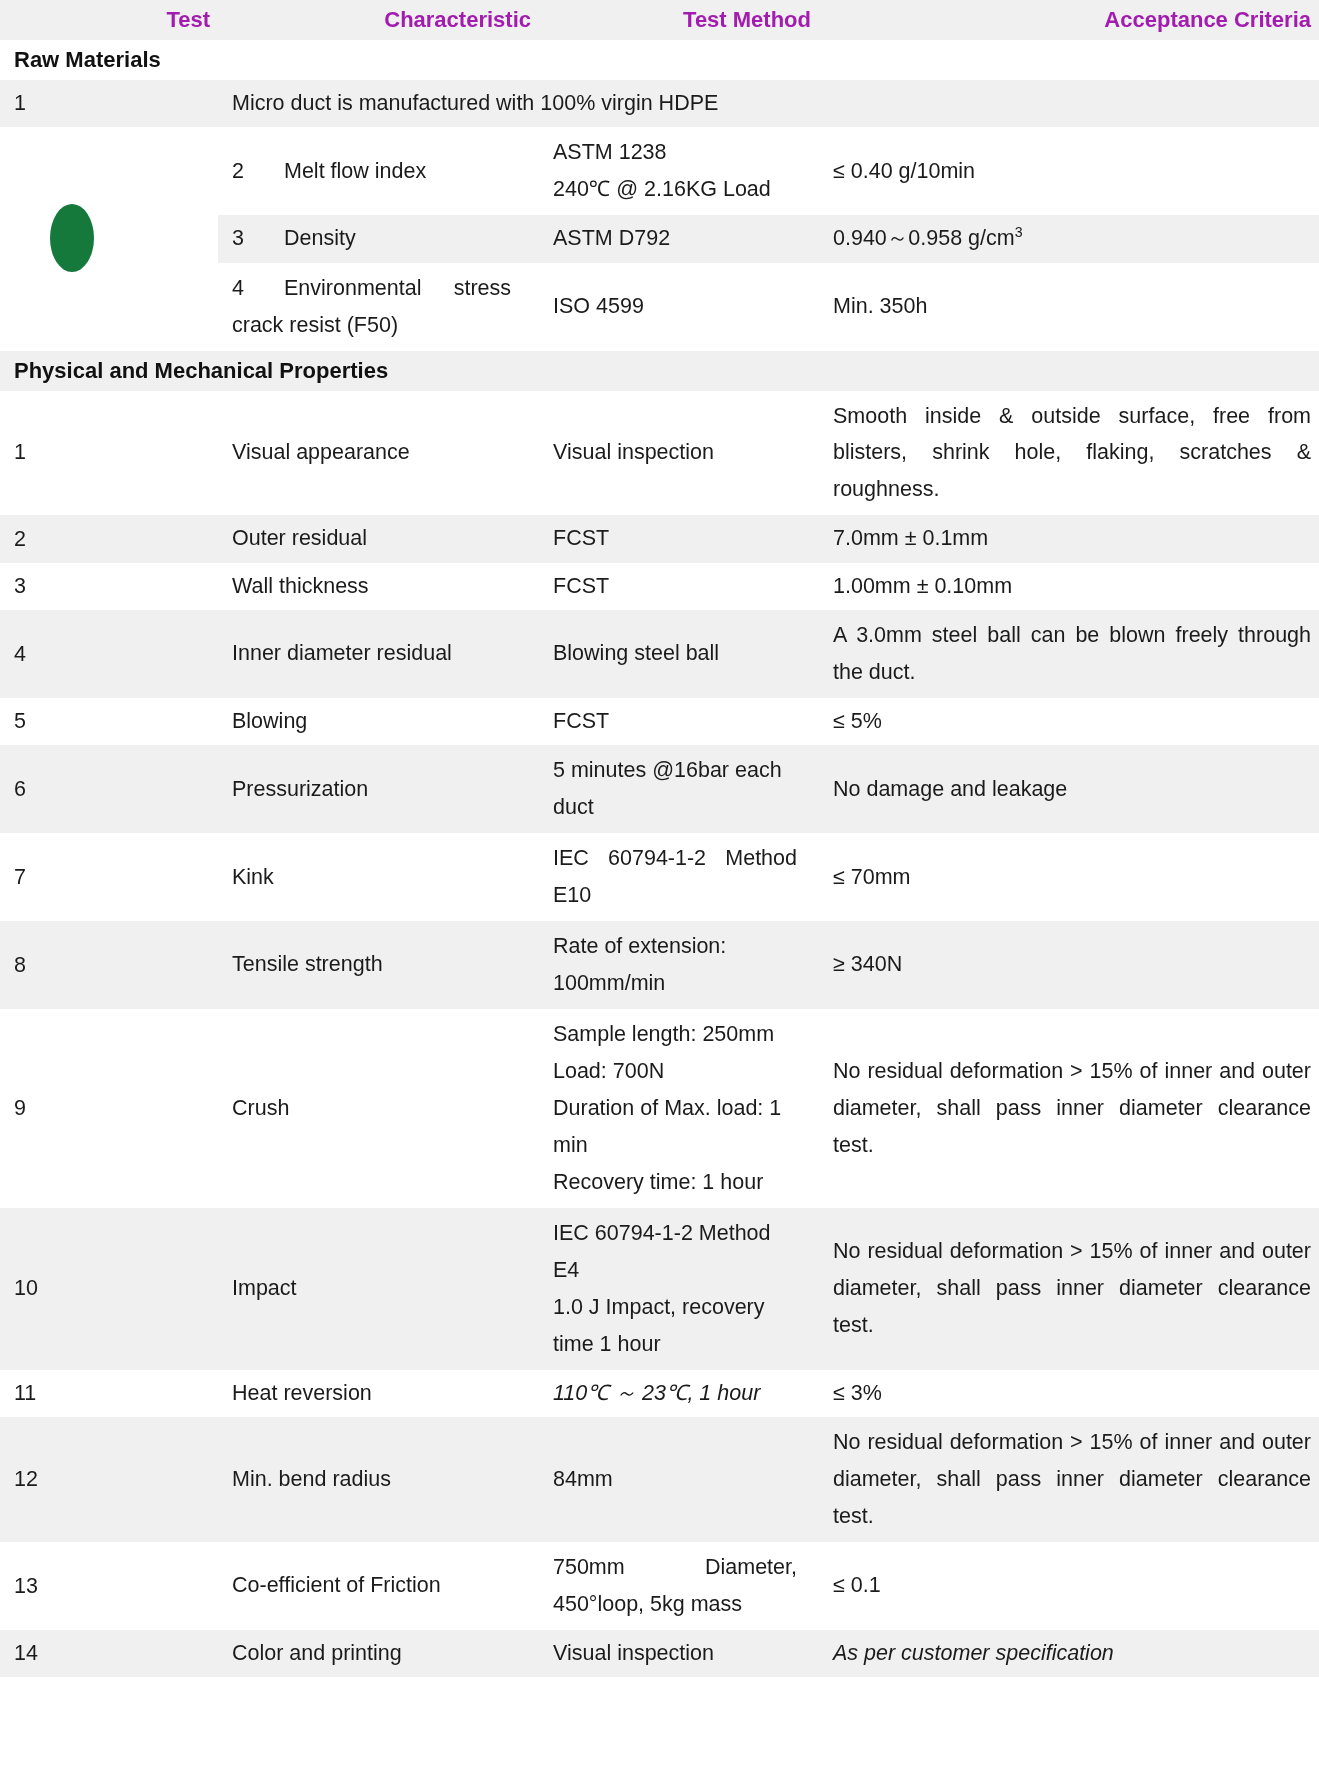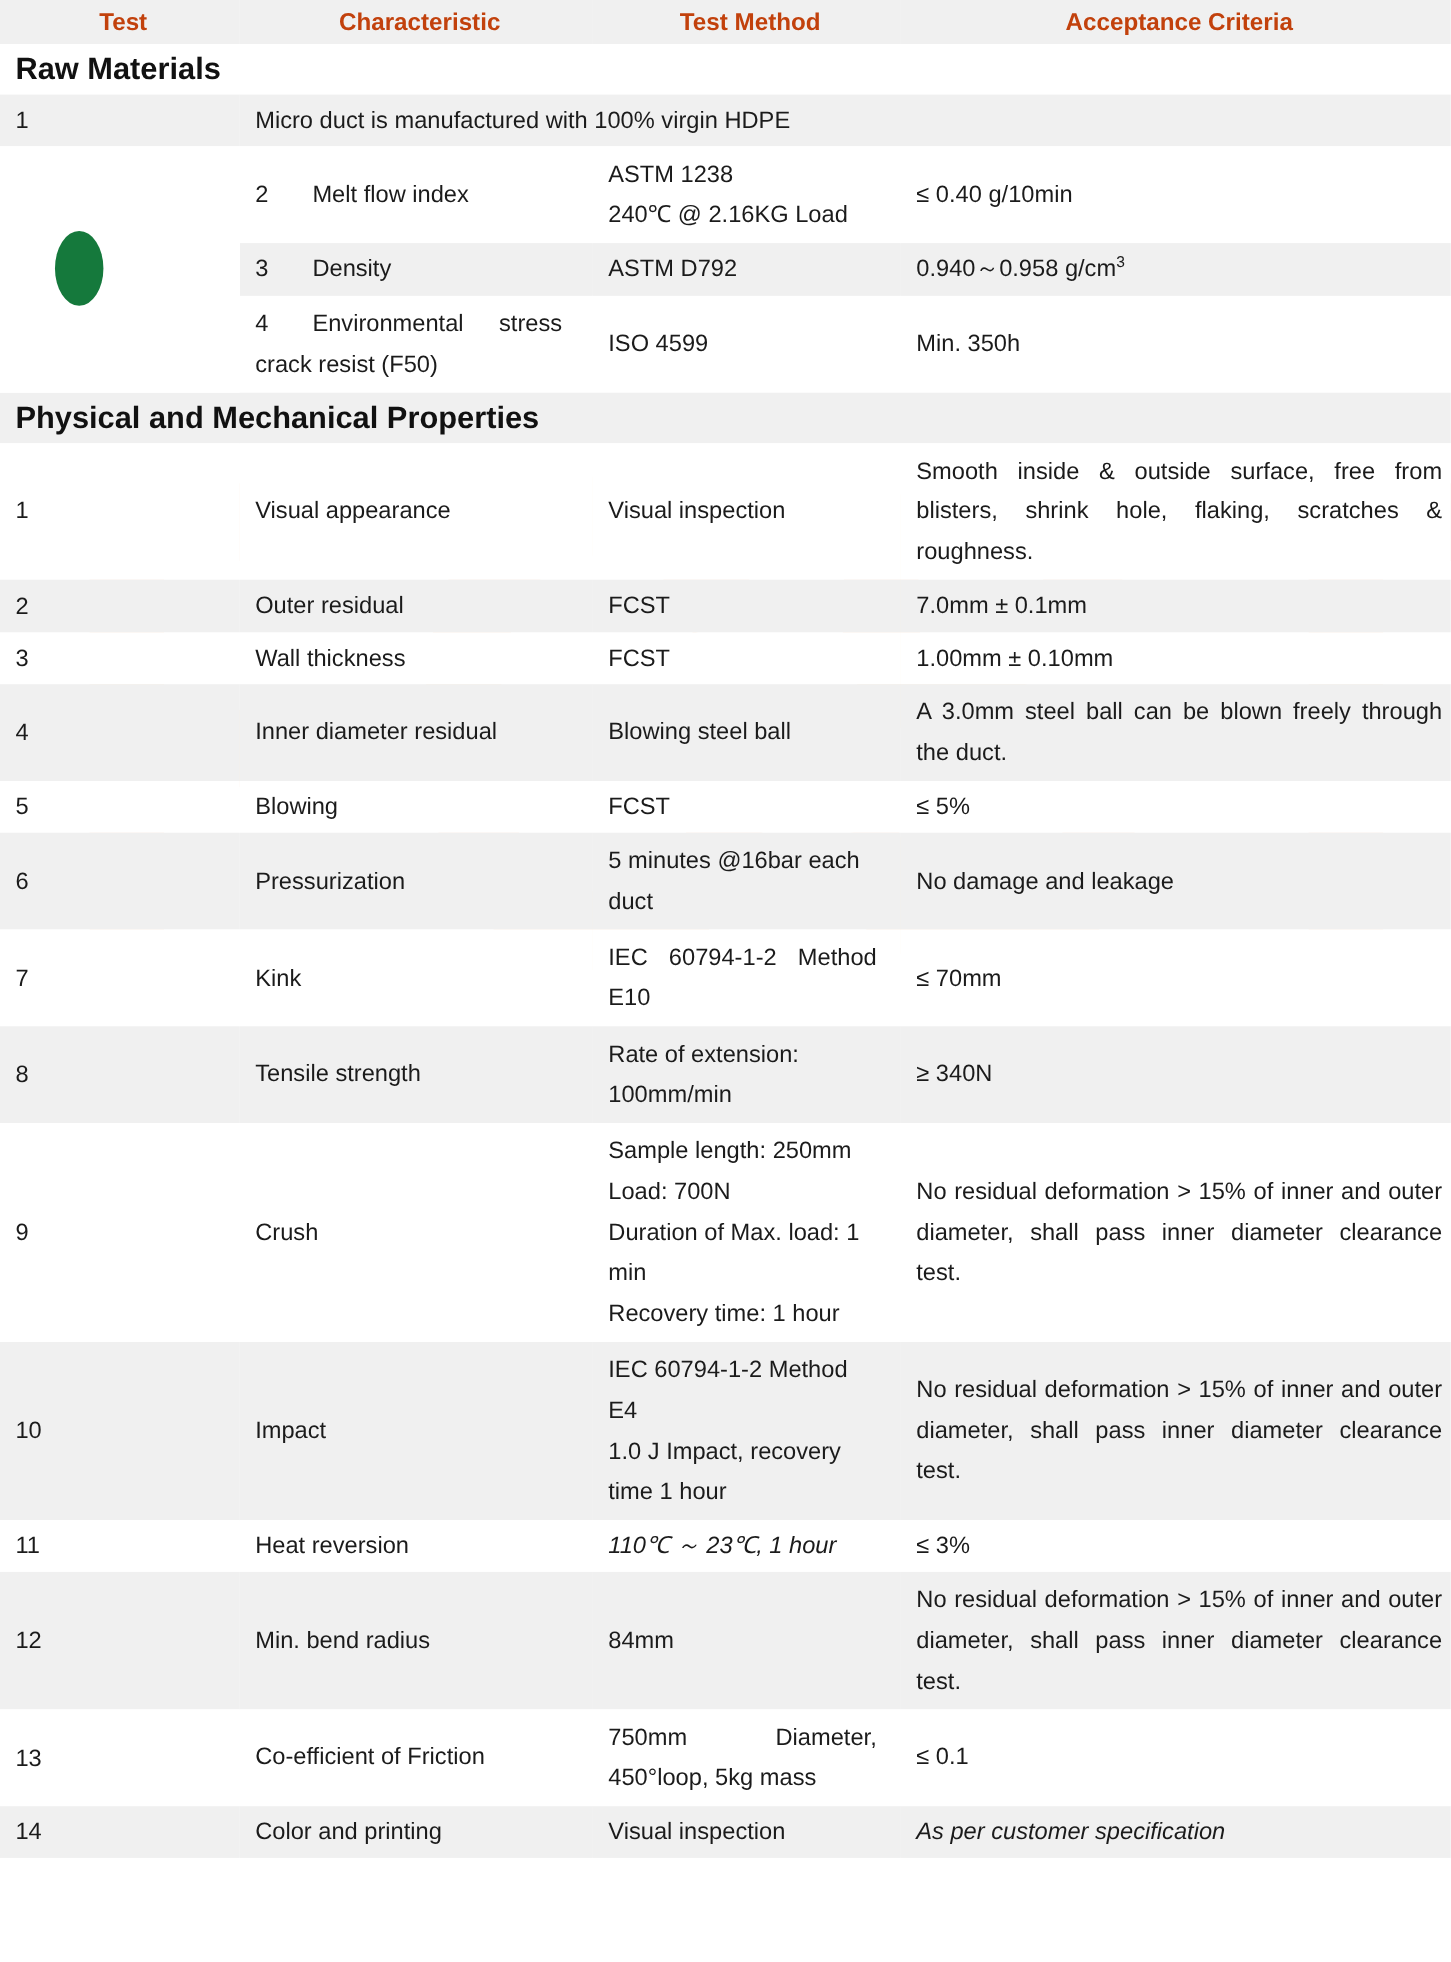--- a/index.html
+++ b/index.html
@@ -61,28 +61,28 @@
   col.c-char   { width: 321px; }
   col.c-method { width: 280px; }
   col.c-accept { width: 500px; }
 
   tr.shaded td, tr.shaded th { background-color: #f0f0f0; }
   tr.white td, tr.white th   { background-color: #ffffff; }
 
   th.hd {
     font-weight: 700;
     font-size: 22px;
-    text-align: center;
+    text-align: right;
     padding-top: 6px;
     padding-bottom: 8px;
-    color: #c2410c;
+    color: #a21caf;
   }
   td.section {
     font-weight: 700;
-    font-size: 28px;
+    font-size: 22px;
     padding-top: 6px;
     padding-bottom: 8px;
     color: #111111;
   }
   td.num { font-size: 21.5px; }
   td.justify {
     text-align: justify;
     text-align-last: left;
     line-height: 1.72;
     padding-right: 20px;

